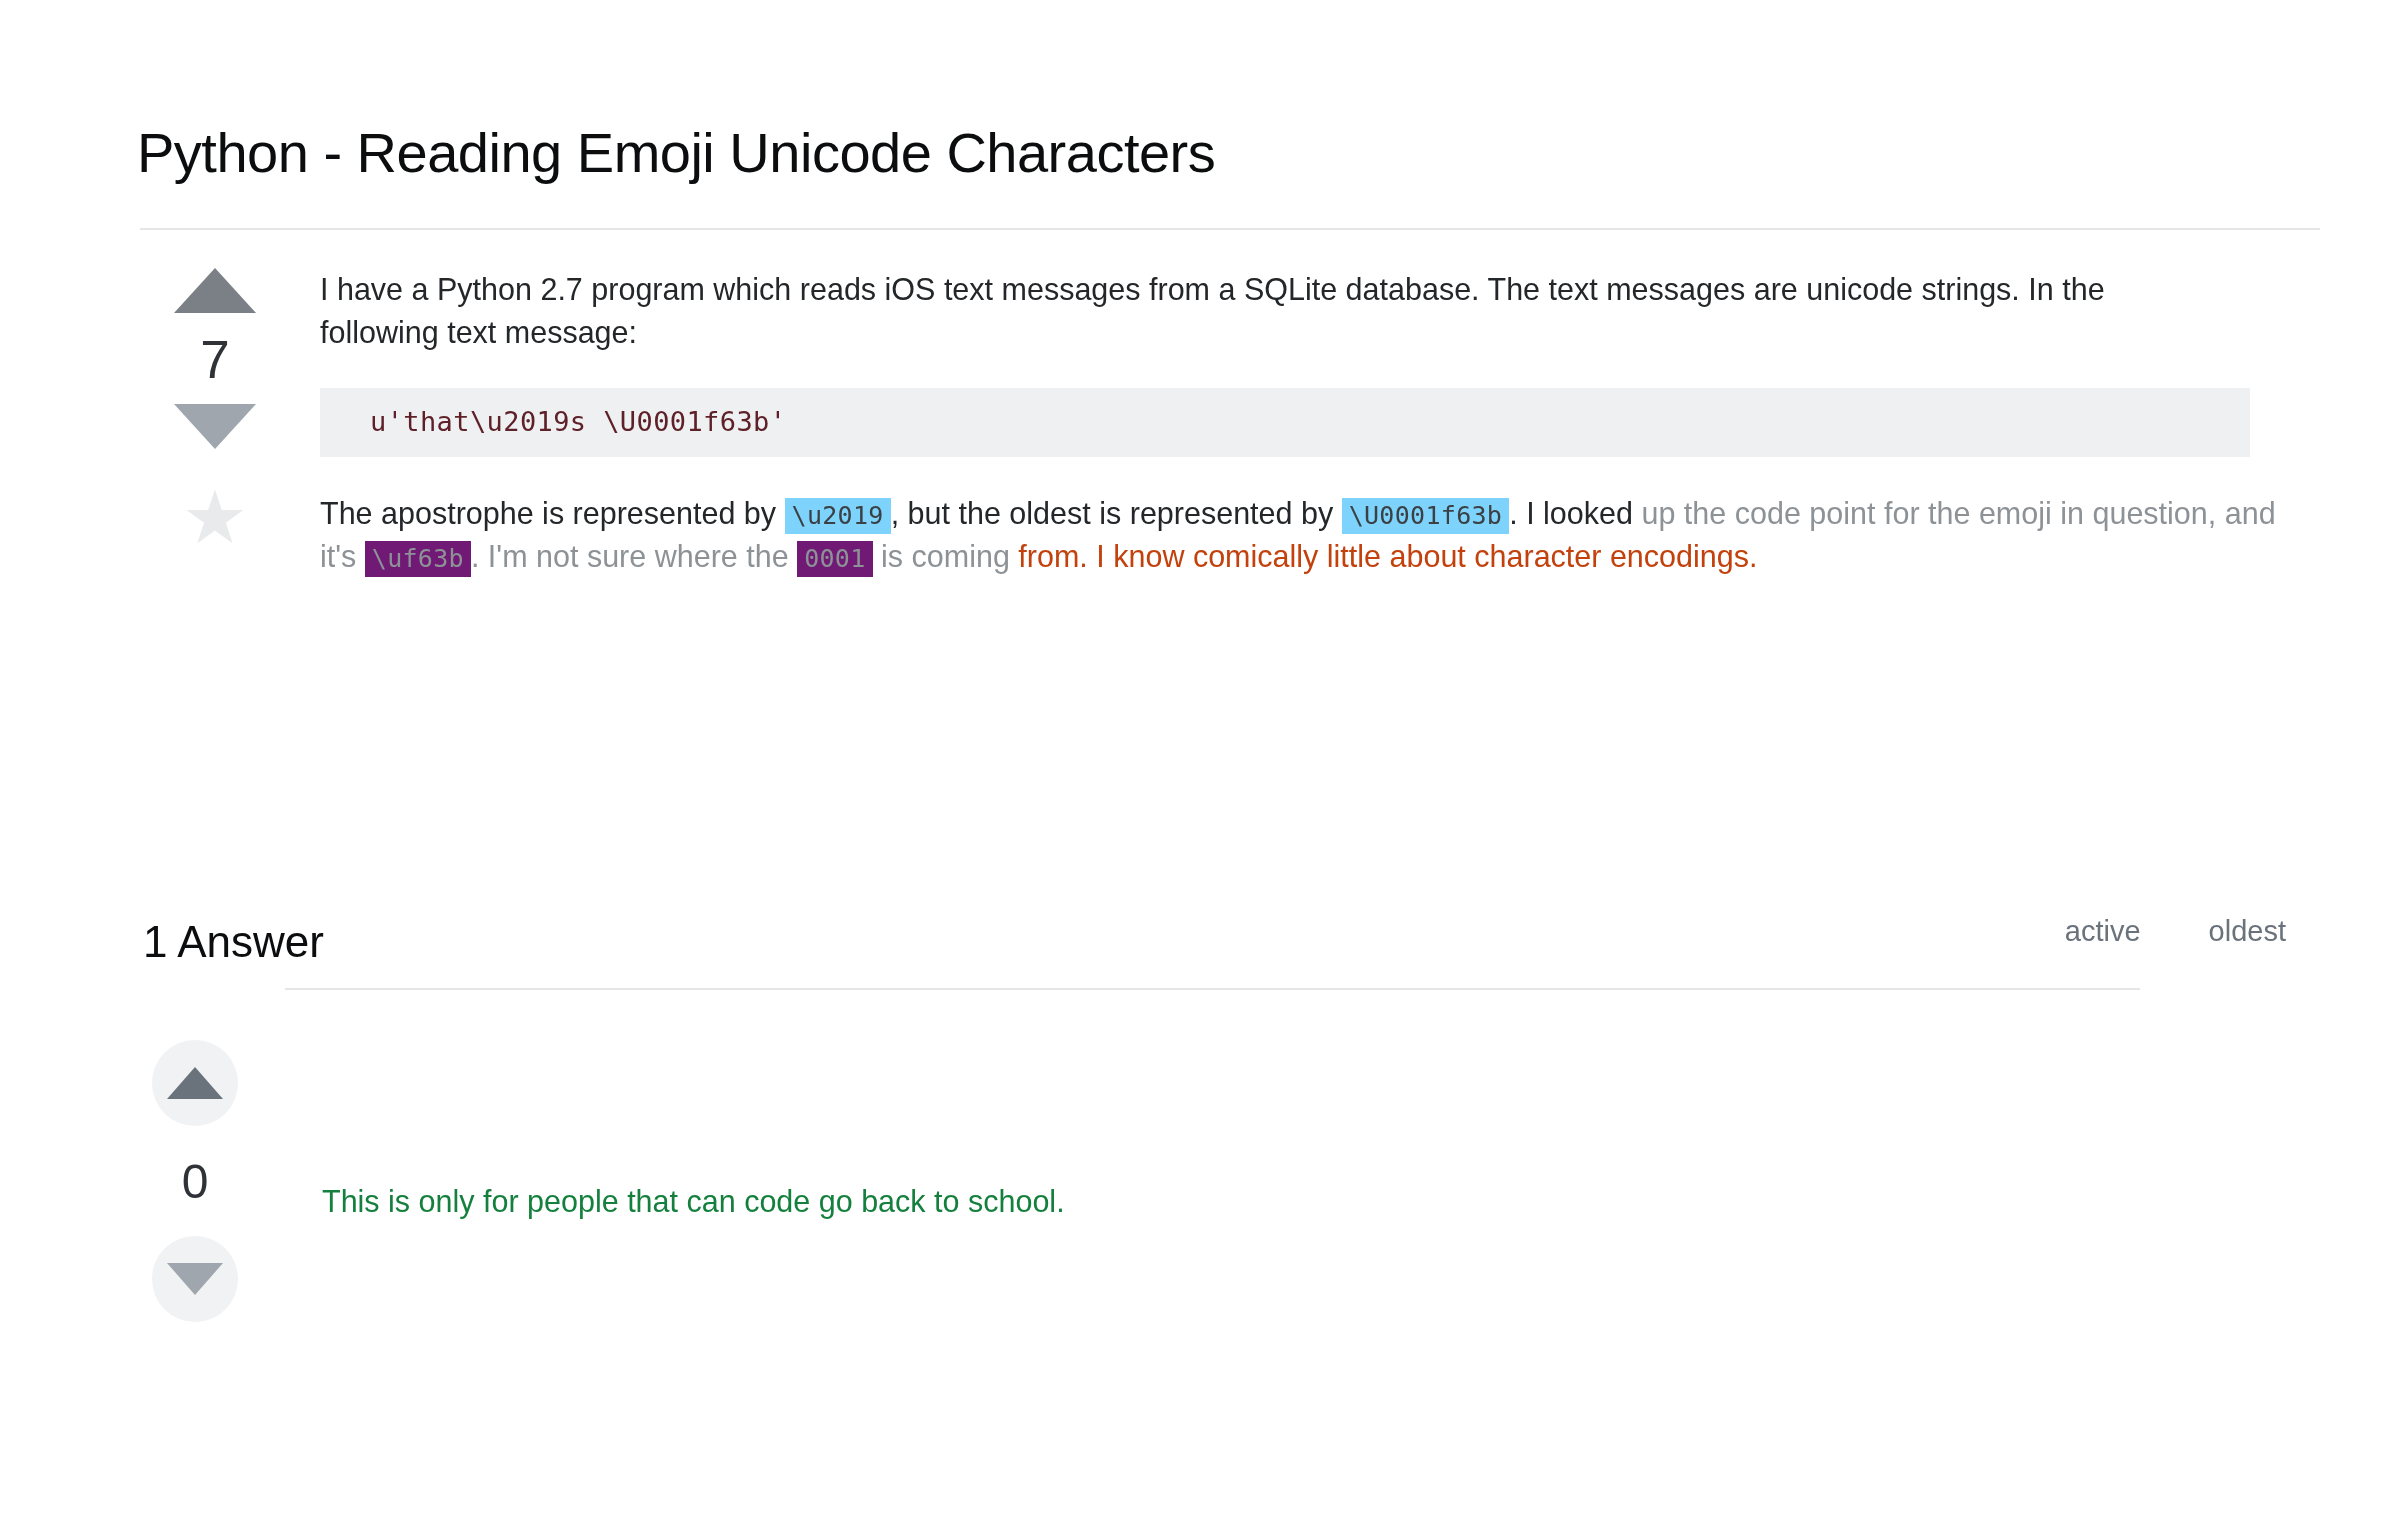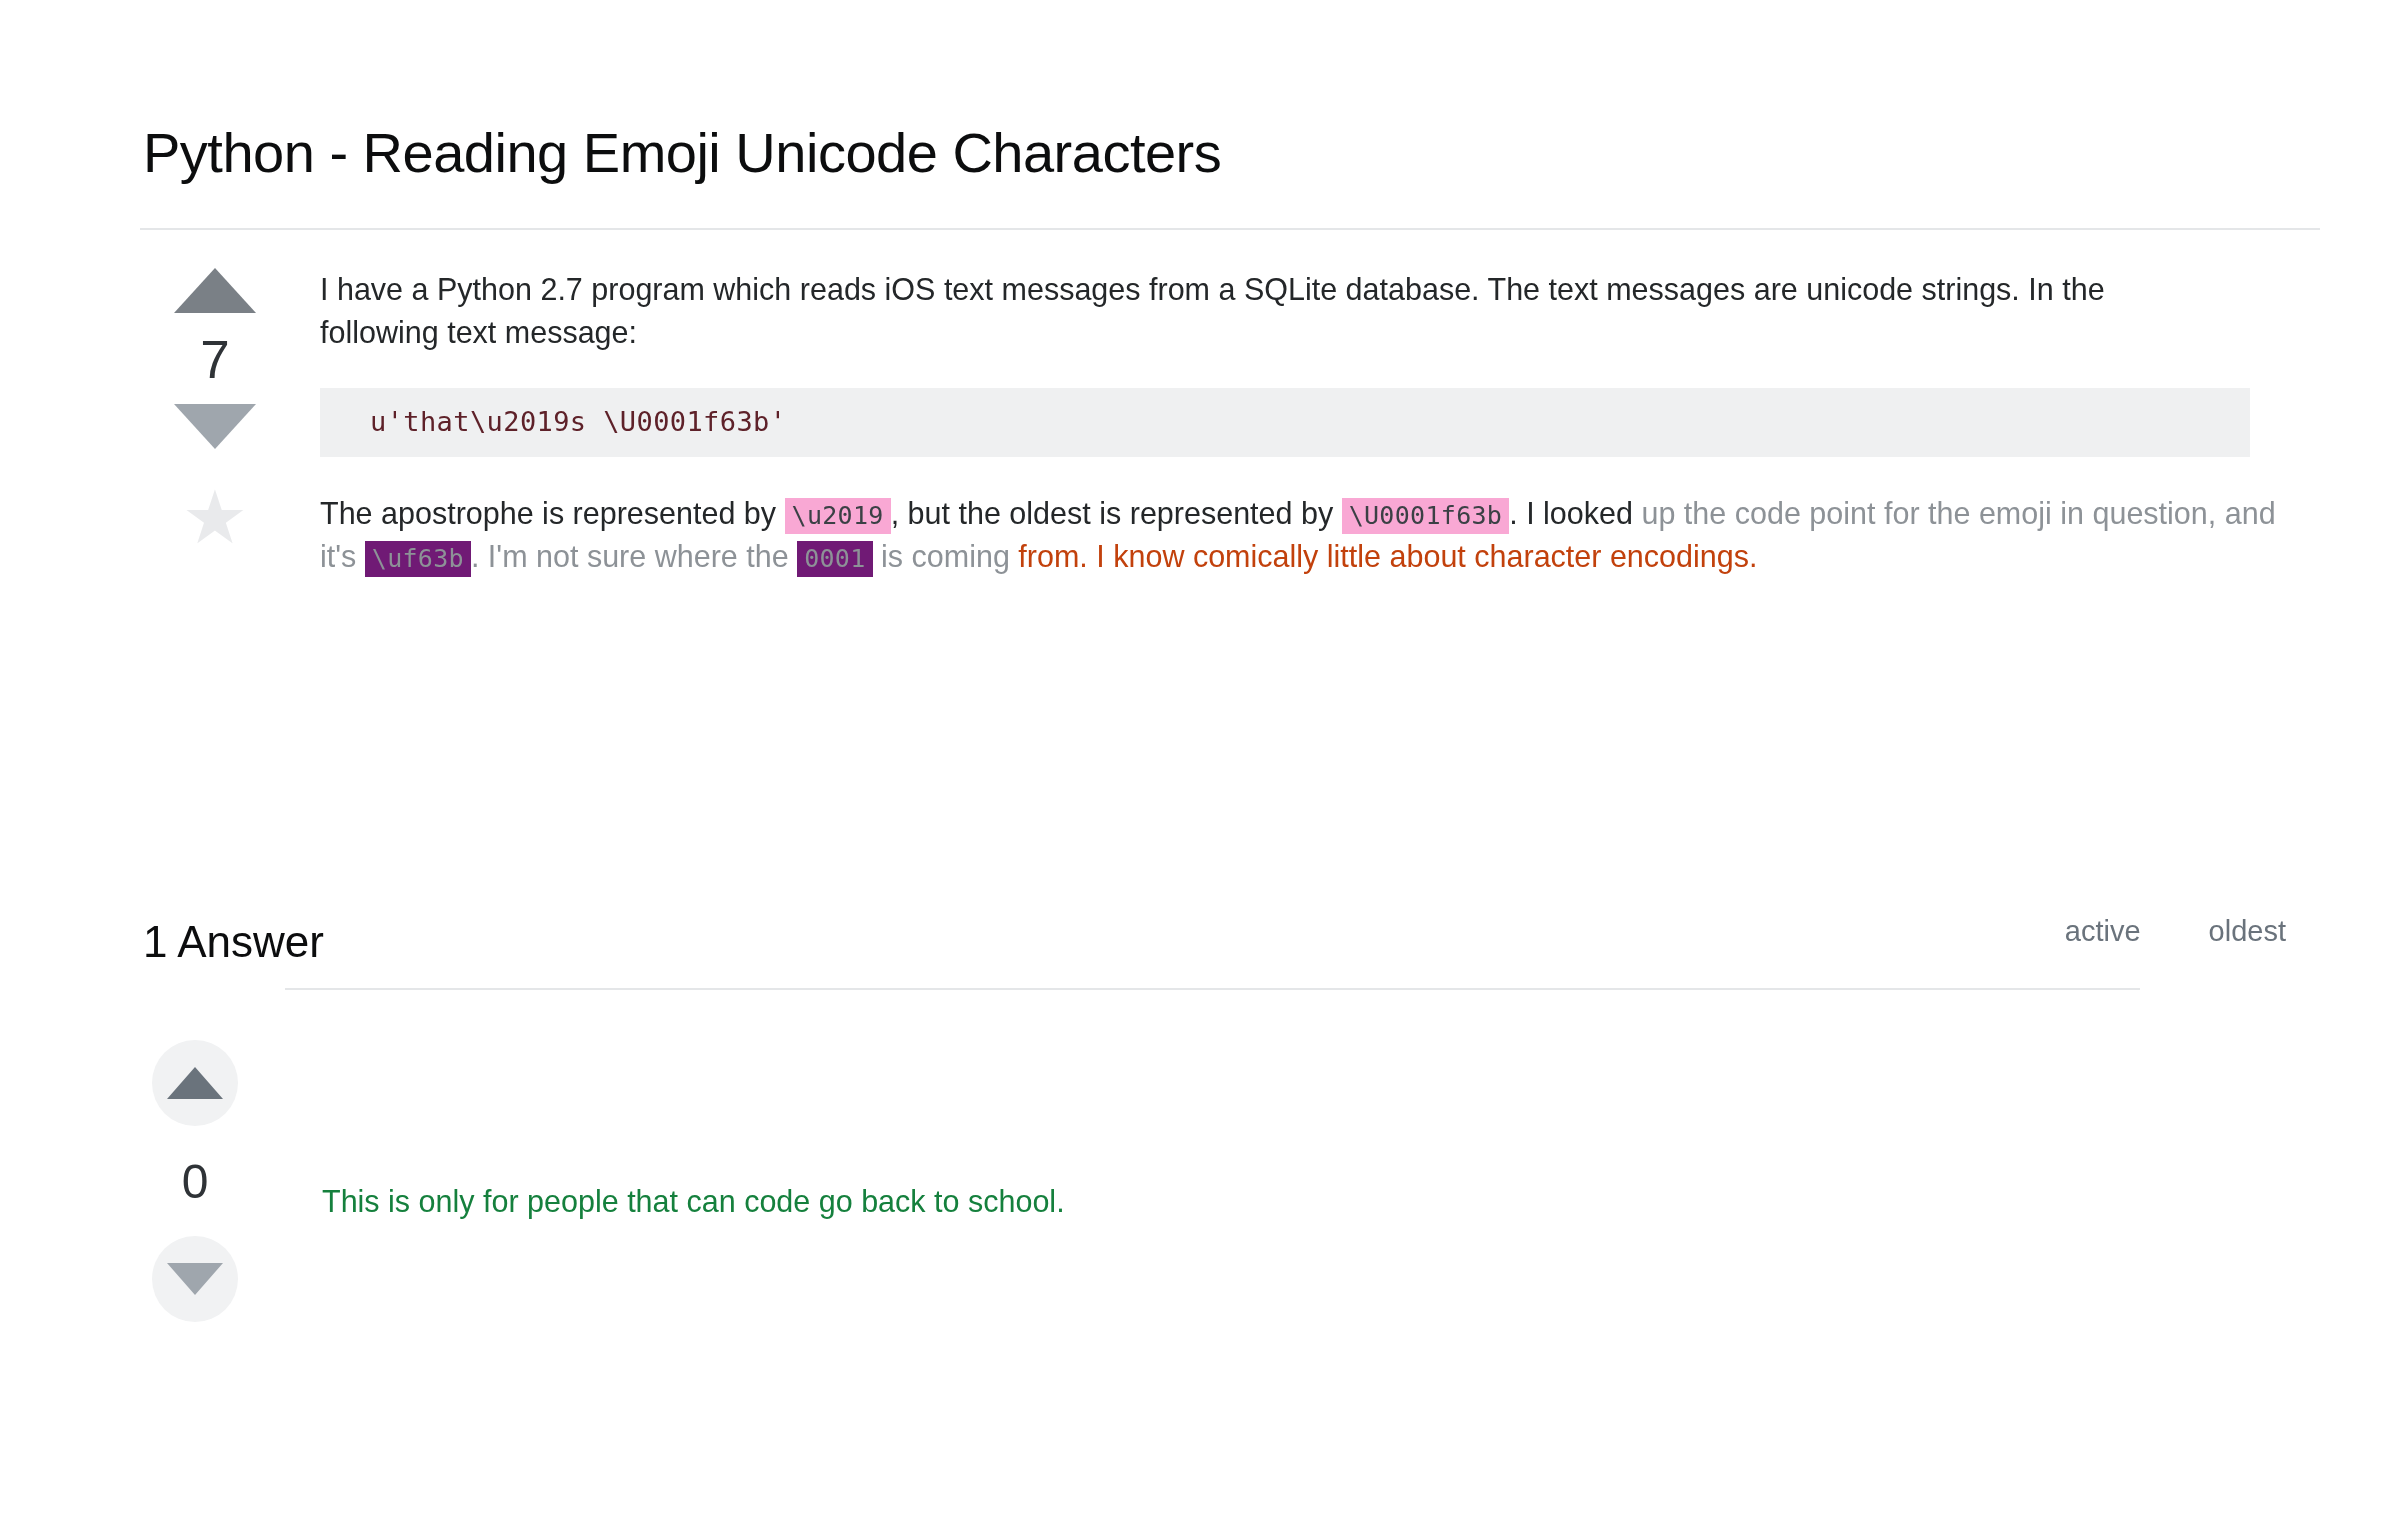--- a/index.html
+++ b/index.html
@@ -19,21 +19,21 @@
   .page {
     position: absolute;
     left: 0; top: 0;
     width: 2400px;
     height: 1515px;
   }
 
   
   .question-title {
     position: absolute;
-    left: 143px;
+    left: 137px;
     top: 82px;
     font-size: 56px;
     font-weight: 400;
     letter-spacing: -0.5px;
     color: #0c0d0e;
     white-space: nowrap;
   }
 
   .title-rule {
     position: absolute;
@@ -127,21 +127,21 @@
     margin-top: 35px;
     width: 1960px;
     position: relative;
   }
   .line-2 { color: #8d9297; }
   .line-3 { color: #c2410c; }
 
   code.inline {
     font-family: "DejaVu Sans Mono", "Liberation Mono", monospace;
     font-size: 25px;
-    background: #f9a8d4;
+    background: #7dd3fc;
     padding: 3px 7px 4px 7px;
     color: #3b4045;
     letter-spacing: 0.3px;
   }
   .line-2 code.inline { color: #8d9297; background: #701a75; }
 
   
   .answers-header {
     position: absolute;
     left: 143px;

